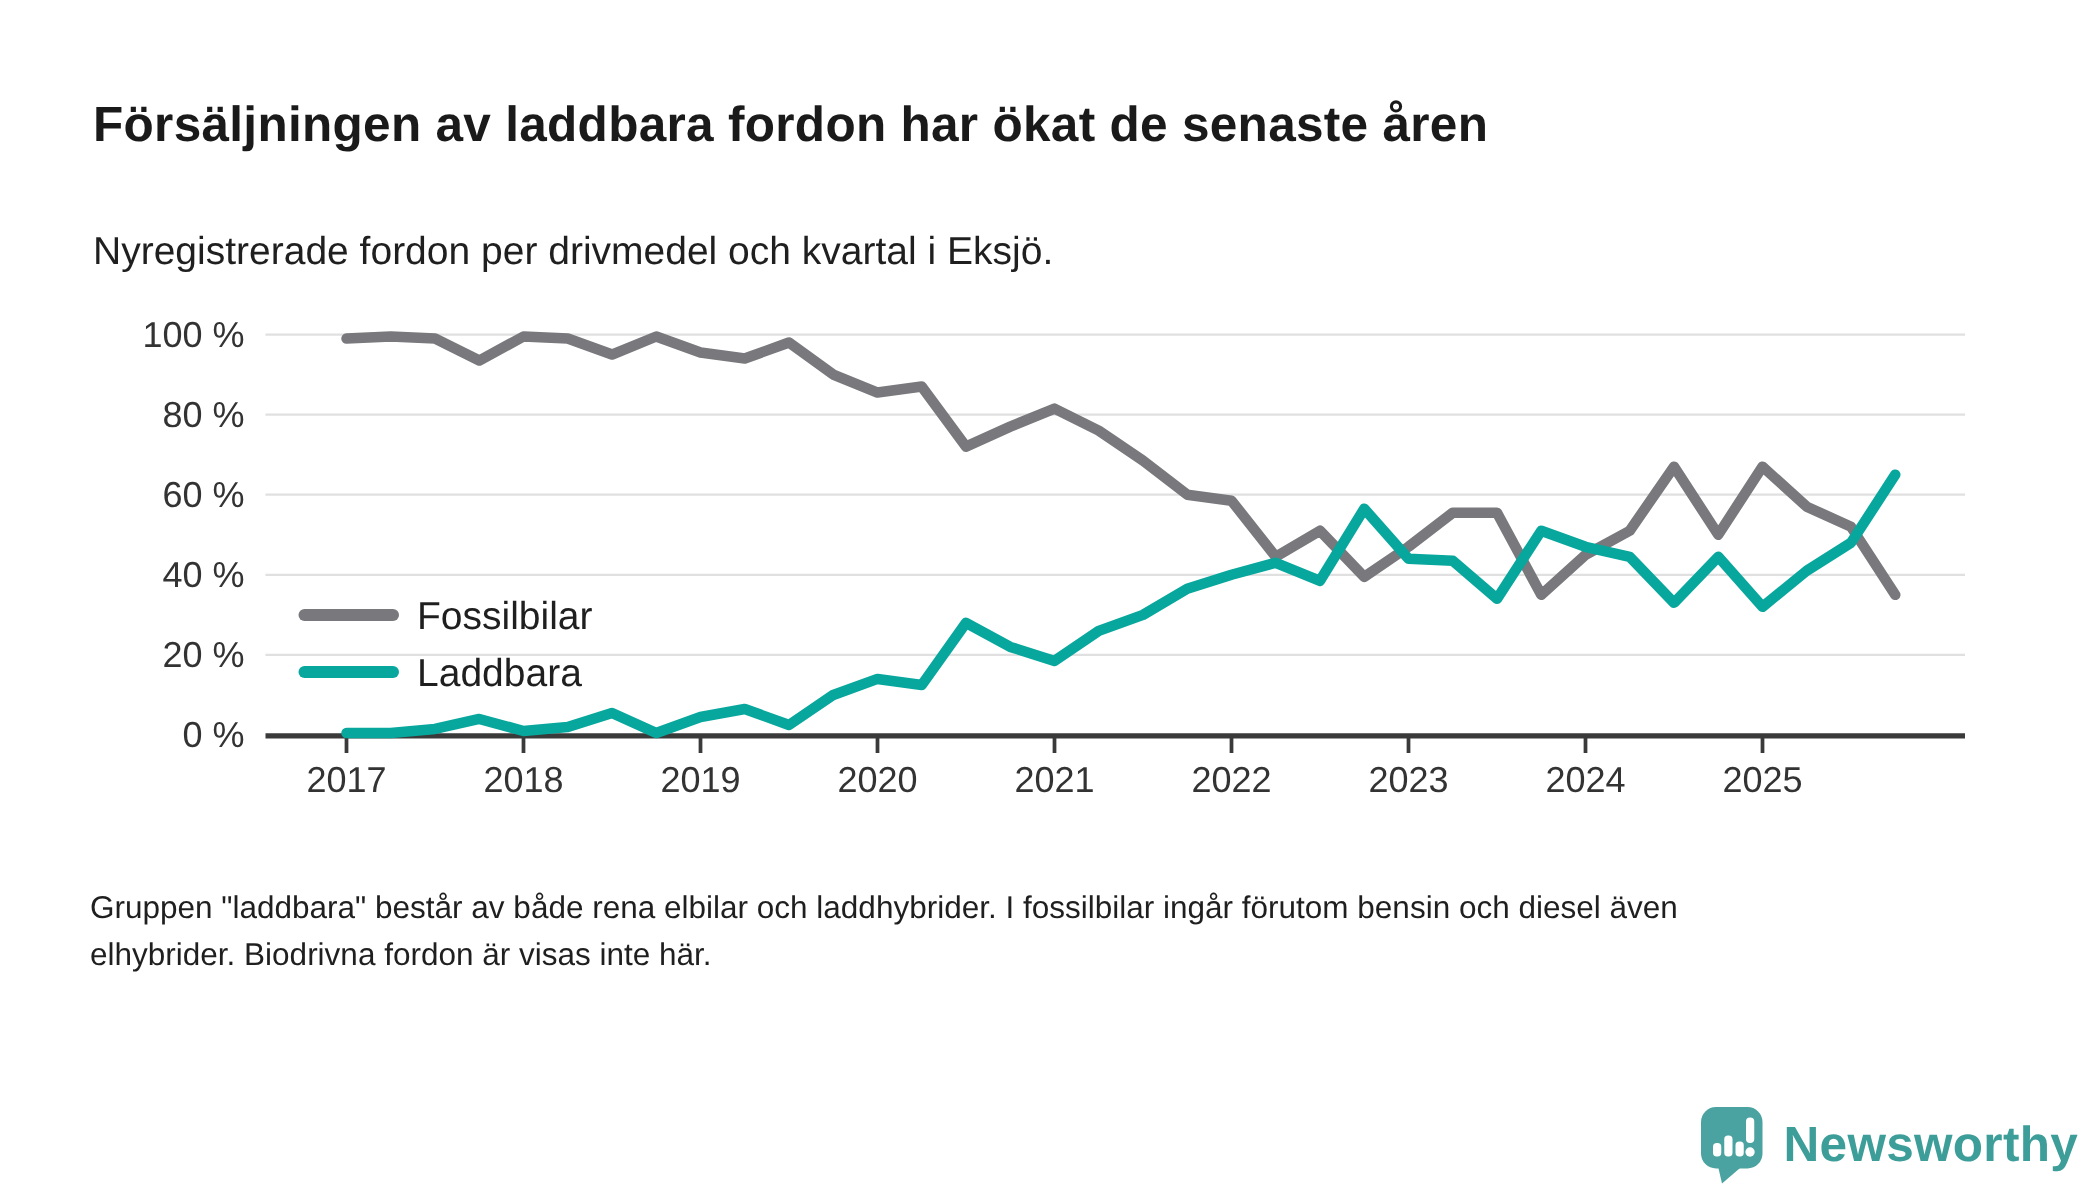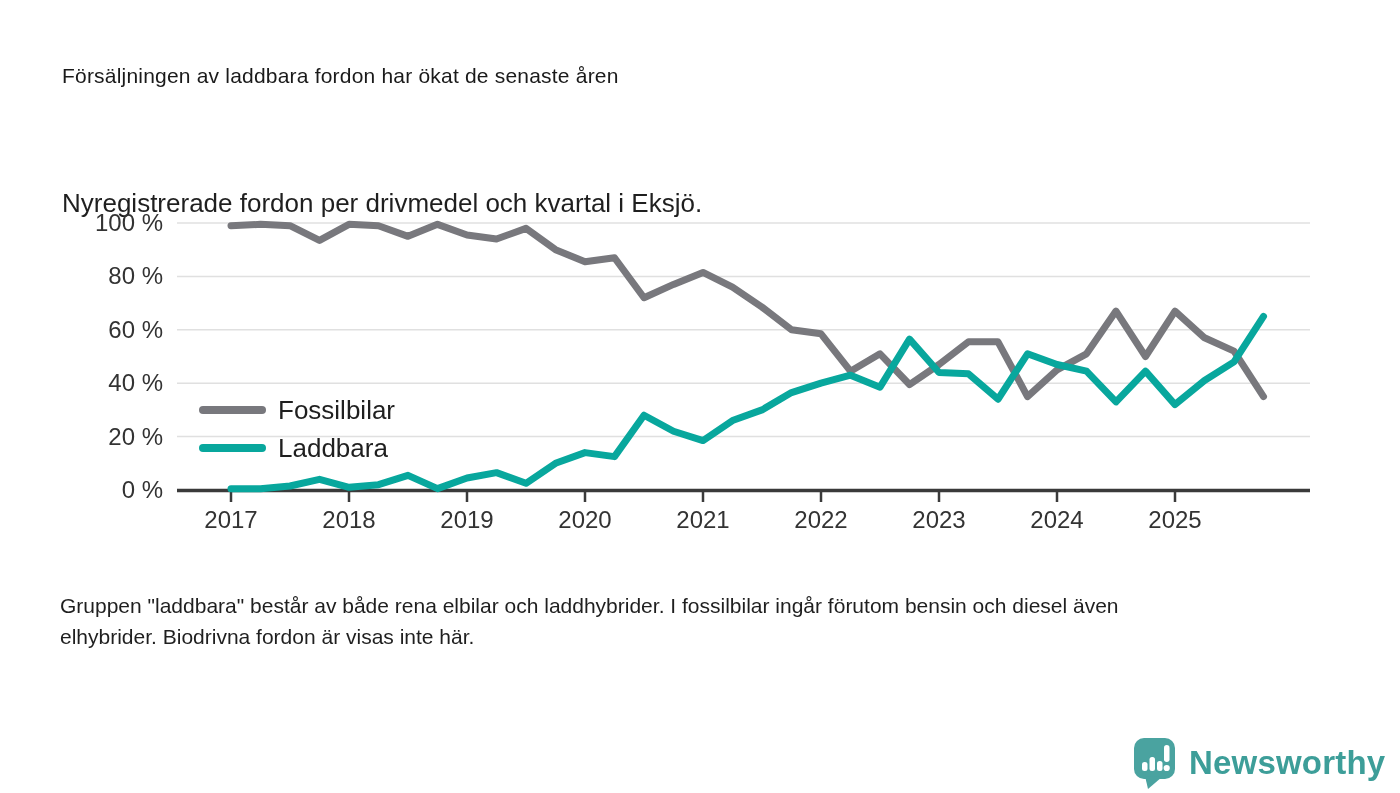--- a/index.html
+++ b/index.html
@@ -1,25 +1,25 @@
 <!DOCTYPE html>
 <html><head>
 <meta charset="utf-8">
 <style>
   html,body{margin:0;padding:0;}
   body{
     width:1400px;height:793px;position:relative;background:#ffffff;
     font-family:"Liberation Sans","DejaVu Sans",sans-serif;overflow:hidden;
   }
   .title{
-    position:absolute;left:62px;top:64px;font-size:21px;font-weight:normal;
+    position:absolute;left:62px;top:64px;font-size:33px;font-weight:bold;
     color:#1a1a1a;letter-spacing:.2px;
   }
   .subtitle{
-    position:absolute;left:62px;top:152px;font-size:26px;color:#1f1f1f;margin-top:36px;
+    position:absolute;left:62px;top:152px;font-size:26px;color:#1f1f1f;
   }
   #chart-svg{position:absolute;left:0;top:0;}
   .footnote{
     position:absolute;left:60px;top:590px;font-size:21px;line-height:31px;
     color:#1f1f1f;width:1270px;
   }
   .logo{
     position:absolute;left:1132px;top:690px;display:flex;align-items:center;gap:11px;margin-top:46px;
   }
   .logo-text{

